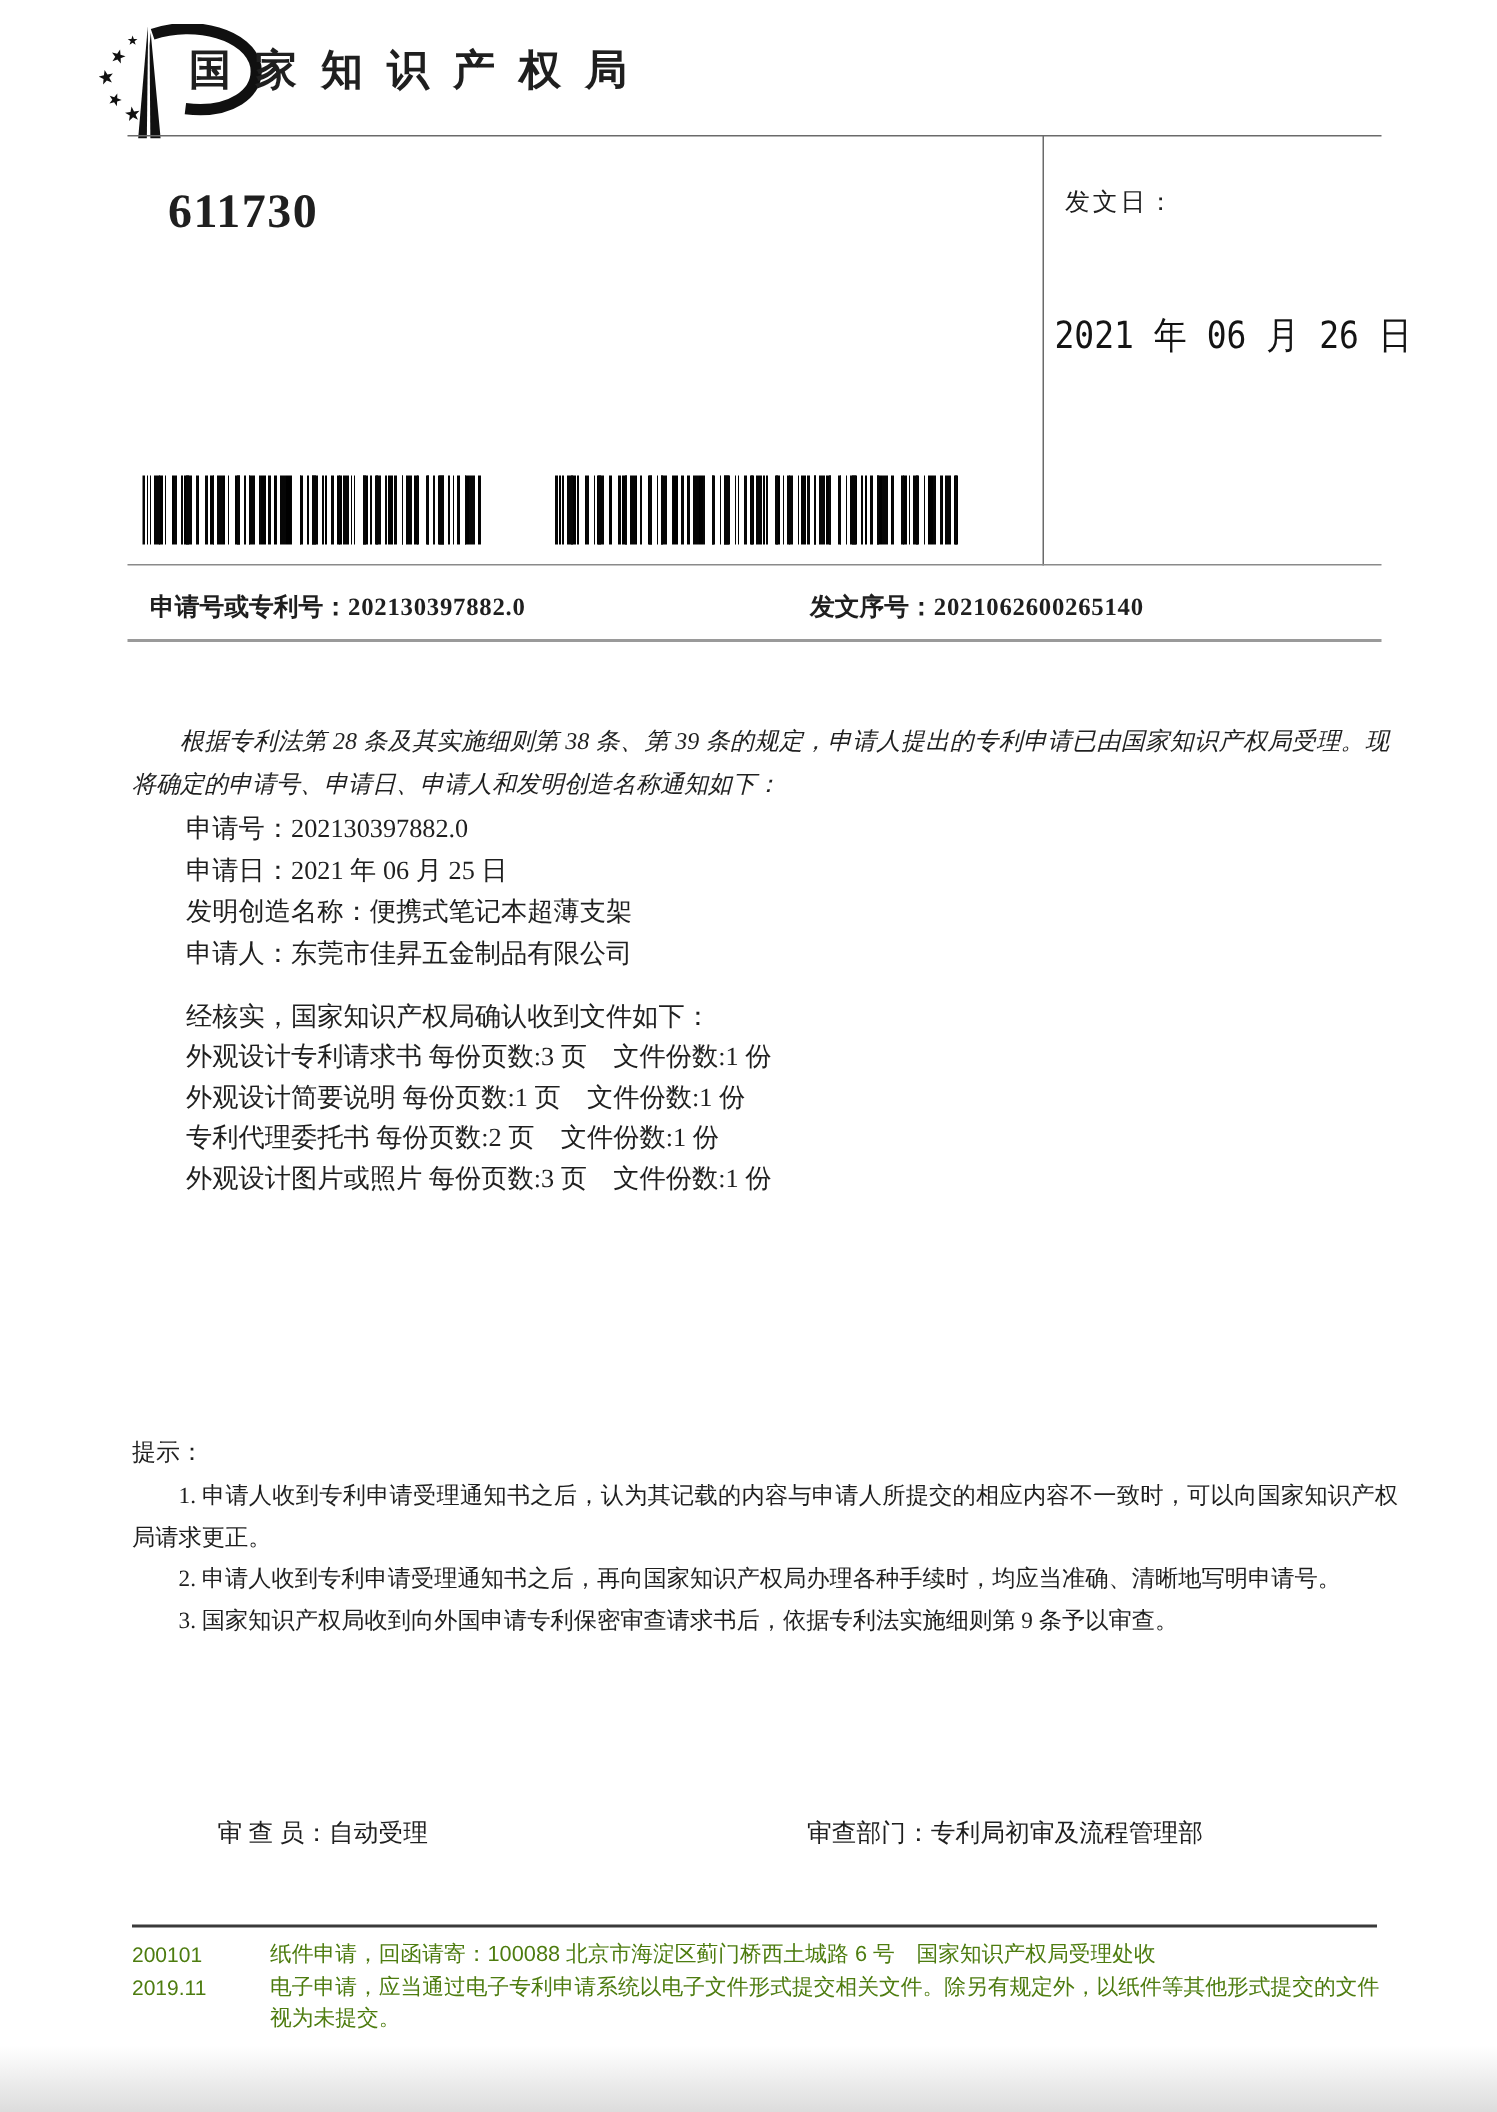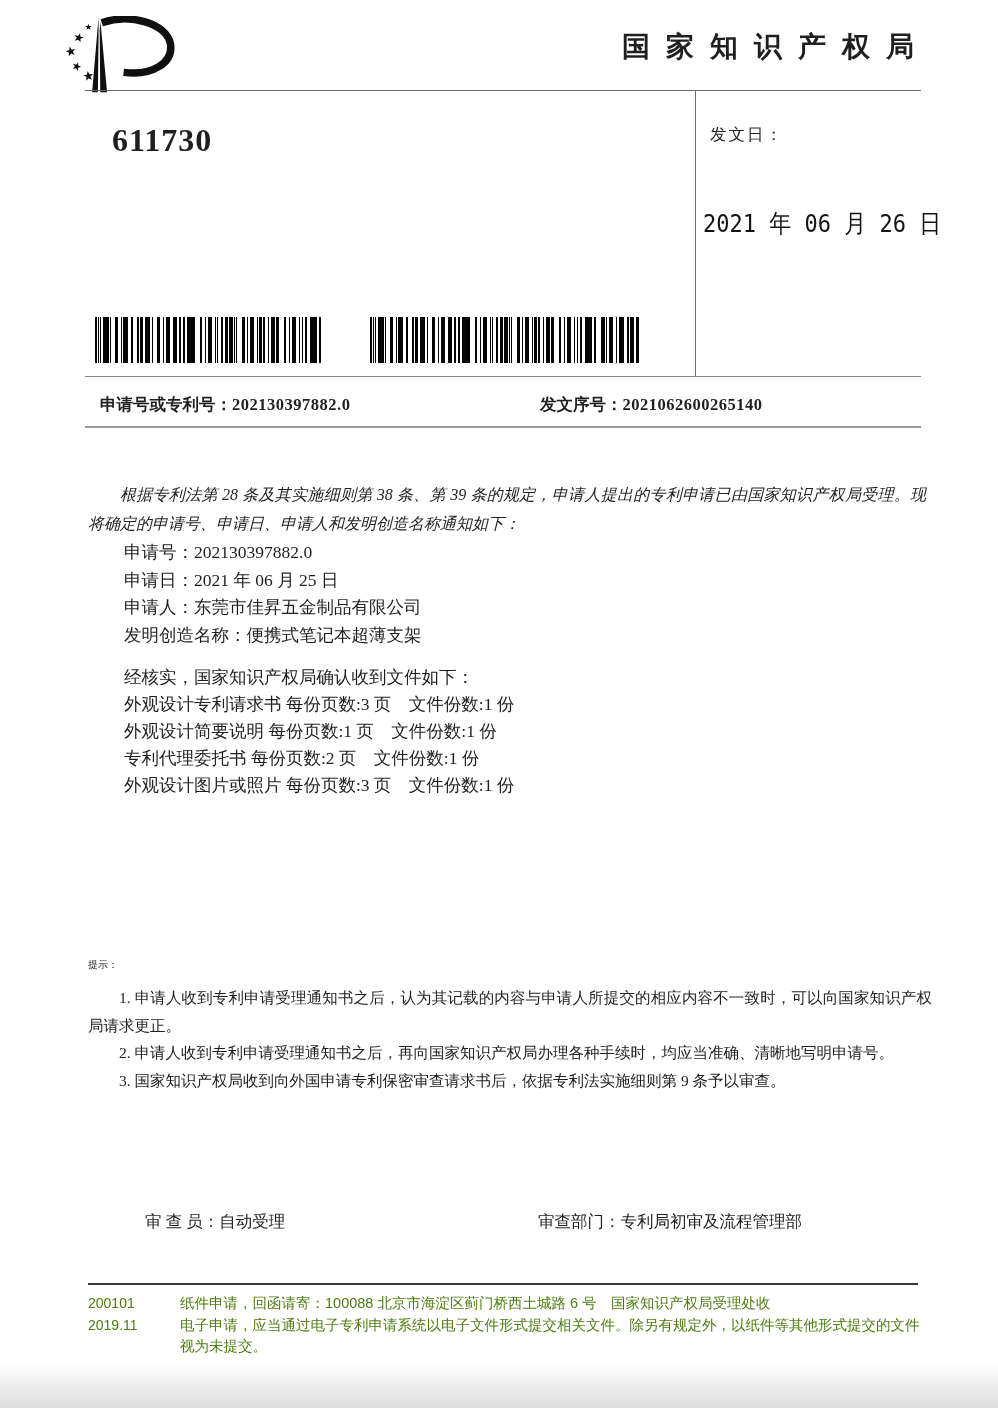--- a/index.html
+++ b/index.html
@@ -1,21 +1,21 @@
 <!DOCTYPE html>
 <html><head>
 <meta charset="utf-8">
 <style>
   html,body{margin:0;padding:0;background:#fff;}
   .page{position:relative;width:998px;height:1408px;background:#ffffff;overflow:hidden;
         font-family:"Liberation Serif","DejaVu Serif",serif;color:#1f1f1f;}
 
   
   .logo{position:absolute;left:66px;top:16px;width:112px;height:84px;}
-  .office-title{position:absolute;left:110px;top:28px;width:820px;text-align:right;
+  .office-title{position:absolute;left:110px;top:28px;width:820px;text-align:left;
         font-size:28px;font-weight:600;letter-spacing:16px;padding-left:16px;box-sizing:border-box;
         white-space:nowrap;}
 
   
   .rule{position:absolute;background:#6a6a6a;}
   .rule-top{left:85px;top:90px;width:836px;height:1px;}
   .v-divider{left:695px;top:90px;width:1px;height:287px;}
   .rule-mid{left:85px;top:376px;width:836px;height:1px;background:#8a8a8a;}
   .rule-low{left:85px;top:426px;width:836px;height:2px;background:#9a9a9a;}
 
@@ -49,21 +49,21 @@
   .notice-title{position:absolute;left:85px;top:439px;width:836px;text-align:center;
         font-size:21px;font-weight:700;letter-spacing:18px;padding-left:18px;box-sizing:border-box;
         white-space:nowrap;}
   .intro{position:absolute;left:88px;top:481px;width:838px;font-size:16px;line-height:28.5px;
         text-indent:2em;text-align:justify;margin:0;font-style:italic;}
   .fields{position:absolute;left:124px;top:539px;font-size:17.5px;line-height:27.5px;}
   .received{position:absolute;left:124px;top:664px;font-size:17.5px;line-height:27px;}
   .fields div,.received div{white-space:nowrap;}
 
   
-  .tips-heading{position:absolute;left:88px;top:958px;font-size:10px;text-align:center;}
+  .tips-heading{position:absolute;left:88px;top:958px;font-size:16px;text-align:center;}
   .tips{position:absolute;left:88px;top:984px;width:844px;font-size:15.5px;line-height:27.5px;}
   .tips p{margin:0;text-indent:2em;text-align:justify;}
 
   
   .signoff{position:absolute;top:1211px;left:0;width:998px;font-size:16.5px;}
   .examiner{position:absolute;left:145px;top:0;}
   .department{position:absolute;left:538px;top:0;}
 
   
   .footer-rule{position:absolute;left:88px;top:1283px;width:830px;height:2px;background:#3a3a3a;}
@@ -120,22 +120,22 @@
     <div class="appno-right">
       <span class="num-label">发文序号：</span><span class="num-value">2021062600265140</span>
     </div>
   </div>
 
   <p class="intro">根据专利法第 28 条及其实施细则第 38 条、第 39 条的规定，申请人提出的专利申请已由国家知识产权局受理。现将确定的申请号、申请日、申请人和发明创造名称通知如下：</p>
 
   <div class="fields">
     <div><span>申请号：</span><span>202130397882.0</span></div>
     <div><span>申请日：</span><span>2021 年 06 月 25 日</span></div>
+    <div><span>发明创造名称：</span><span>便携式笔记本超薄支架</span></div>
     <div><span>申请人：</span><span>东莞市佳昇五金制品有限公司</span></div>
-    <div><span>发明创造名称：</span><span>便携式笔记本超薄支架</span></div>
   </div>
 
   <div class="received">
     <div>经核实，国家知识产权局确认收到文件如下：</div>
     <div>外观设计专利请求书 每份页数:3 页　文件份数:1 份</div>
     <div>外观设计简要说明 每份页数:1 页　文件份数:1 份</div>
     <div>专利代理委托书 每份页数:2 页　文件份数:1 份</div>
     <div>外观设计图片或照片 每份页数:3 页　文件份数:1 份</div>
   </div>
 

